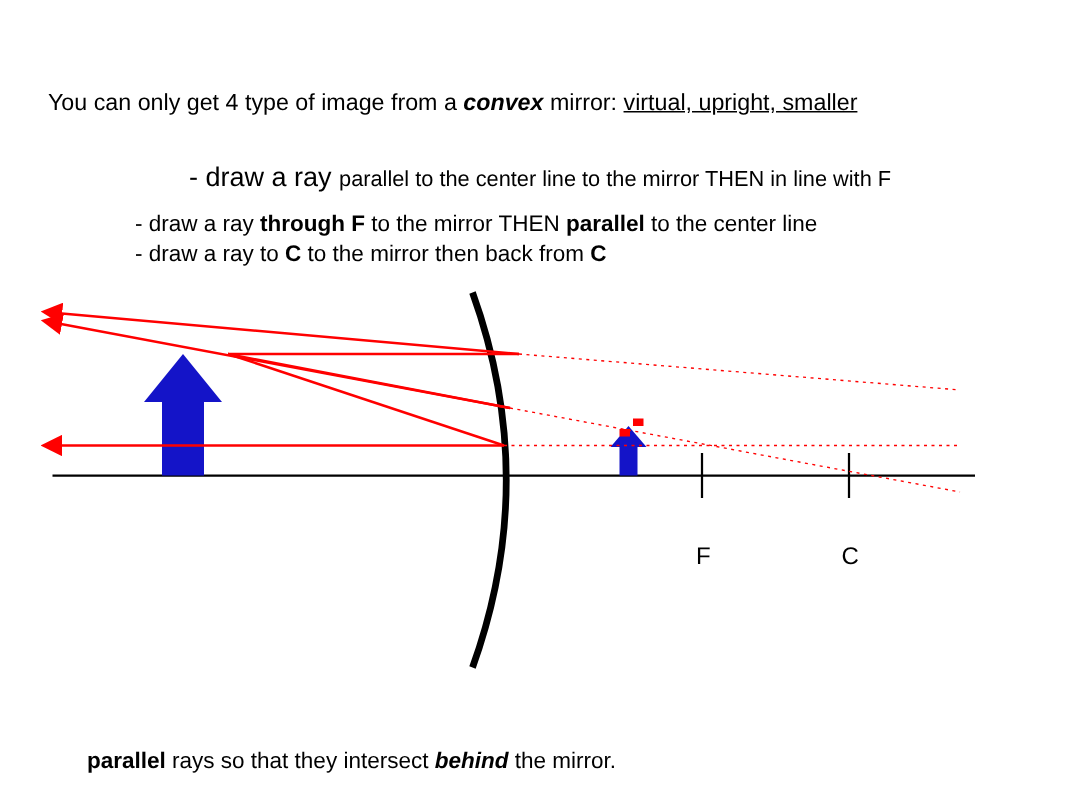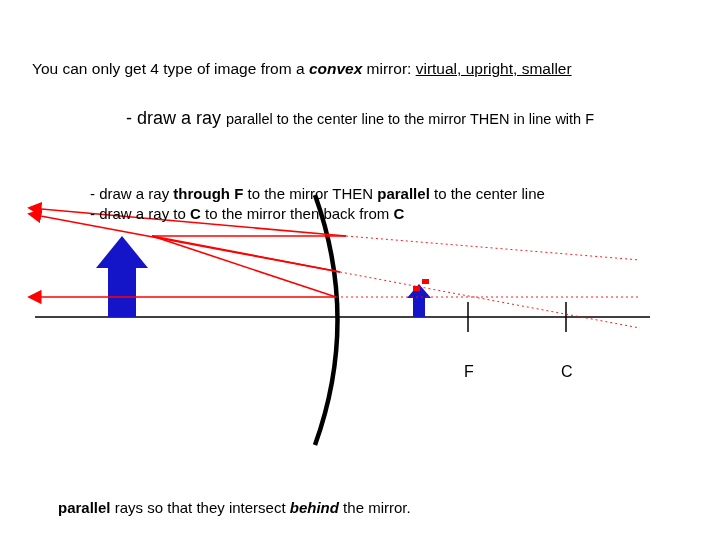--- a/index.html
+++ b/index.html
@@ -30,21 +30,20 @@
     white-space: nowrap;
     margin-left: 36px;
   }
   .dash { font-size: 18px; }
   .bul2 {
     position: absolute;
     left: 90px;
     top: 140px;
     font-size: 15px;
     line-height: 1.35;
-    margin-top: 44px;
   }
   .bul2 .b { font-weight: bold; }
   .labelF {
     position: absolute;
     left: 464px;
     top: 363px;
     font-size: 16px;
   }
   .labelC {
     position: absolute;

